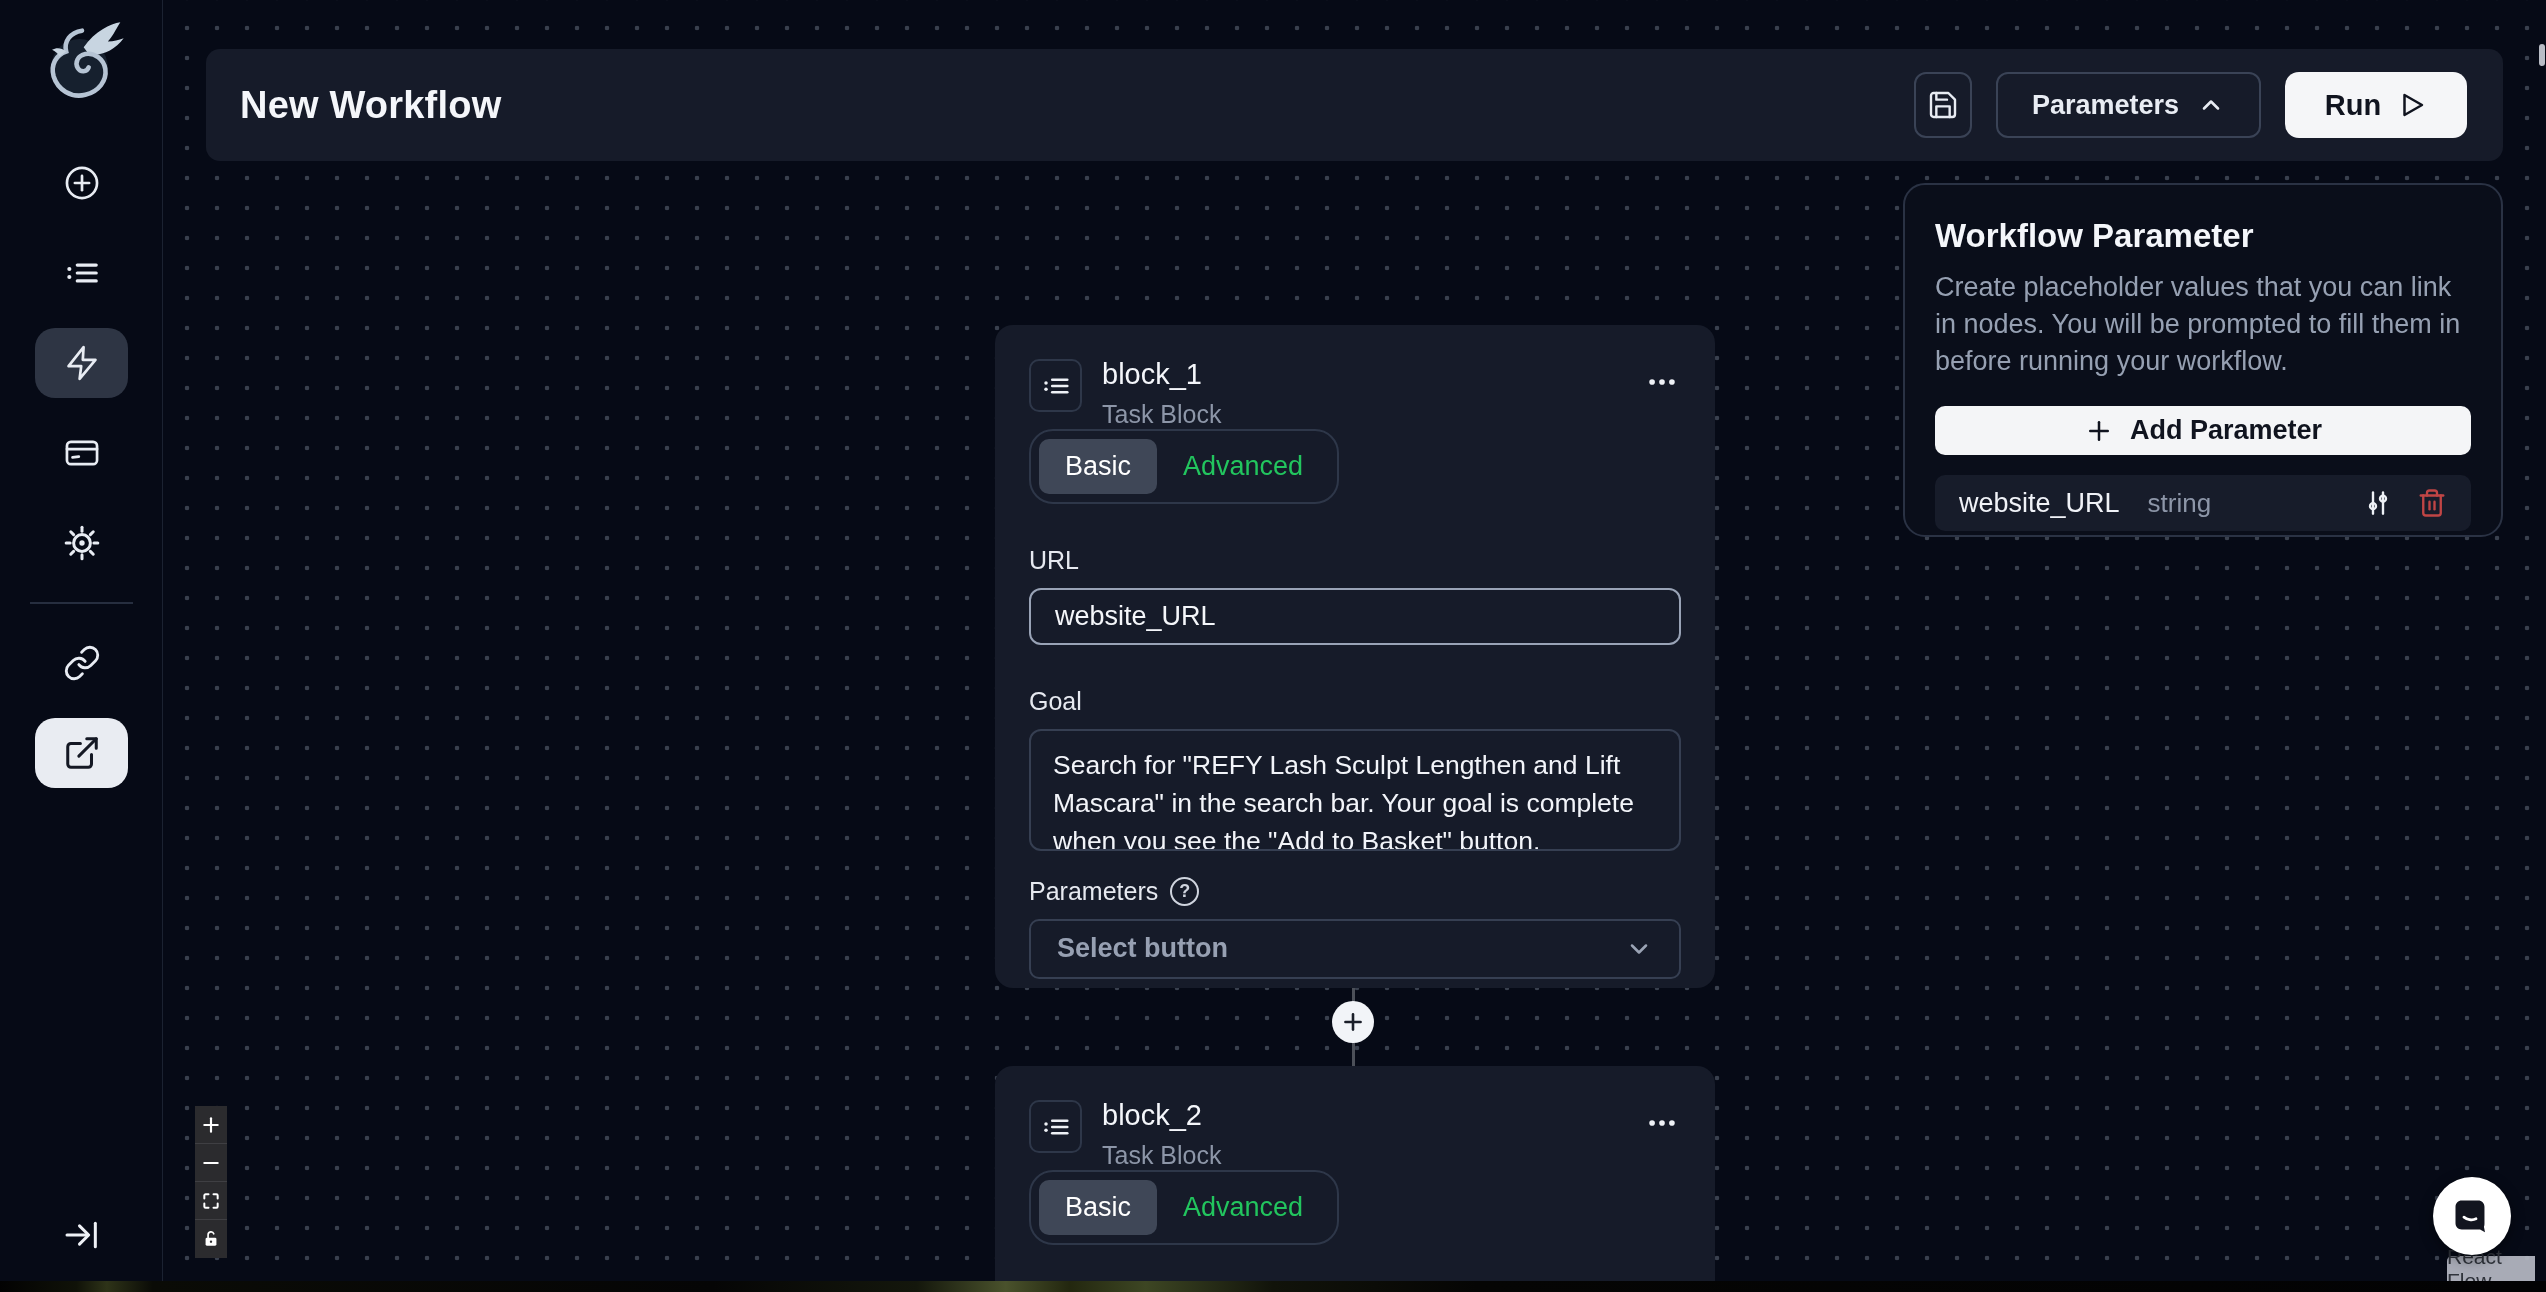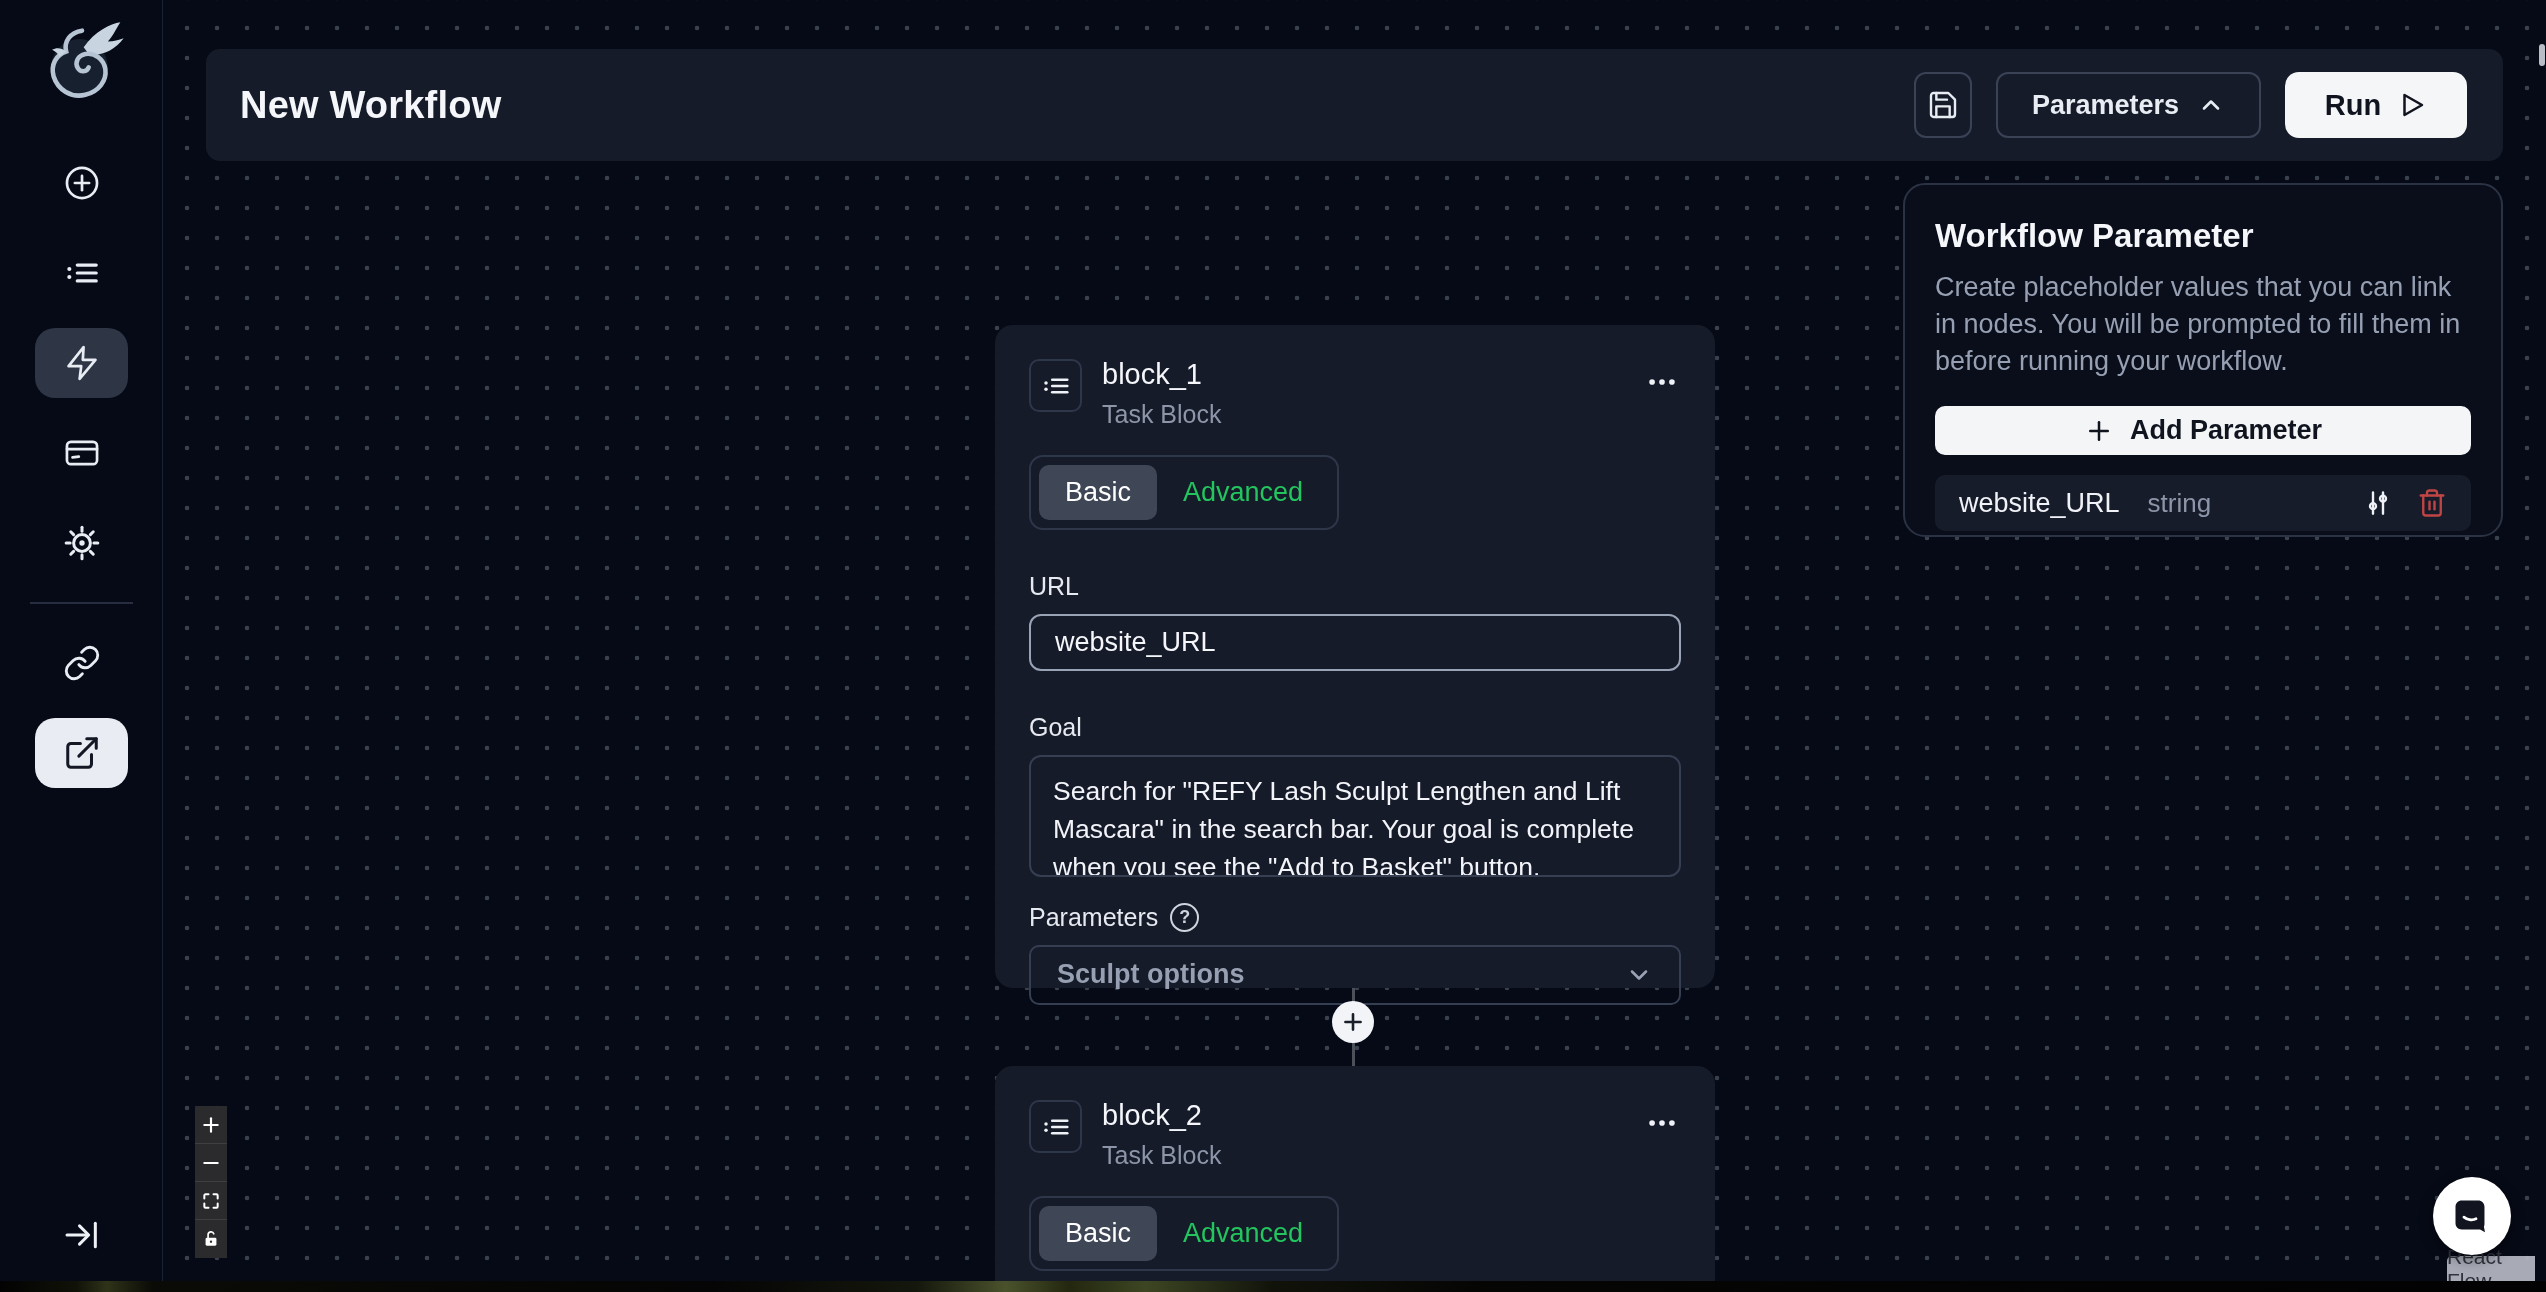--- a/index.html
+++ b/index.html
@@ -53,22 +53,22 @@
           padding:34px; z-index:4; }
   .node-head { display:flex; align-items:flex-start; }
   .node-icon-box { width:53px; height:53px; border:2px solid #2e3749; border-radius:10px;
                    display:flex; align-items:center; justify-content:center; color:#eef1f6; }
   .node-icon-box svg { width:30px; height:30px; }
   .node-titles { margin-left:20px; flex:1; }
   .node-title { font-size:29px; font-weight:400; color:#f4f6fa; line-height:1.1; }
   .node-sub { font-size:25px; color:#8d96a8; margin-top:9px; }
   .node-menu { color:#eef1f6; cursor:pointer; padding:6px 2px; }
   .node-menu svg { width:34px; height:34px; }
-  .tabs { display:inline-flex; align-items:center; margin-top:26px; border:2px solid #2e3749;
-          border-radius:14px; padding:8px; }
+  .tabs { display:inline-flex; align-items:center; border:2px solid #2e3749;
+          border-radius:24px; padding:8px; }
   .tab { font-size:27px; color:#22c55e; padding:12px 26px; border-radius:10px; cursor:pointer; }
   .tab.active { background:#3f4757; color:#ffffff; }
   .field-label { display:flex; align-items:center; gap:12px; font-size:25px; font-weight:500;
                  color:#e6e9f0; margin-top:42px; }
   .help-badge { width:29px; height:29px; border:2px solid #cfd4de; border-radius:50%;
                 color:#cfd4de; font-size:18px; font-weight:700; display:flex;
                 align-items:center; justify-content:center; cursor:pointer; }
   .text-input { margin-top:13px; width:100%; height:57px; background:transparent;
                 border:2px solid #99a3b6; border-radius:12px; color:#f4f6fa; font-size:27px;
                 padding:0 24px; font-family:"Liberation Sans", sans-serif; outline:none; }
@@ -309,21 +309,21 @@
       <div class="field-label">
         <span>Goal</span>
       </div>
       <textarea class="goal-area" style="">Search for "REFY Lash Sculpt Lengthen and Lift Mascara" in the search bar. Your goal is complete when you see the "Add to Basket" button.</textarea>
 
       <div class="field-label" style="margin-top:22px;">
         <span>Parameters</span>
         <span class="help-badge">?</span>
       </div>
       <div class="select-box">
-        <span class="placeholder">Sculpt options</span>
+        <span class="placeholder">Select button</span>
         <span style="display:flex">
           <svg viewBox="0 0 24 24" fill="none" stroke="currentColor" stroke-width="2.2" stroke-linecap="round" stroke-linejoin="round">
             <polyline points="6 9 12 15 18 9"></polyline>
           </svg>
         </span>
       </div>
     </section>
 
     <div class="edge-line"></div>
     <div class="edge-plus">

